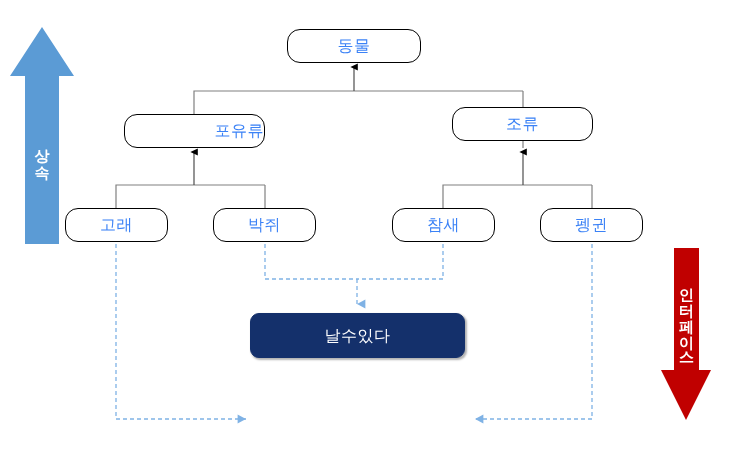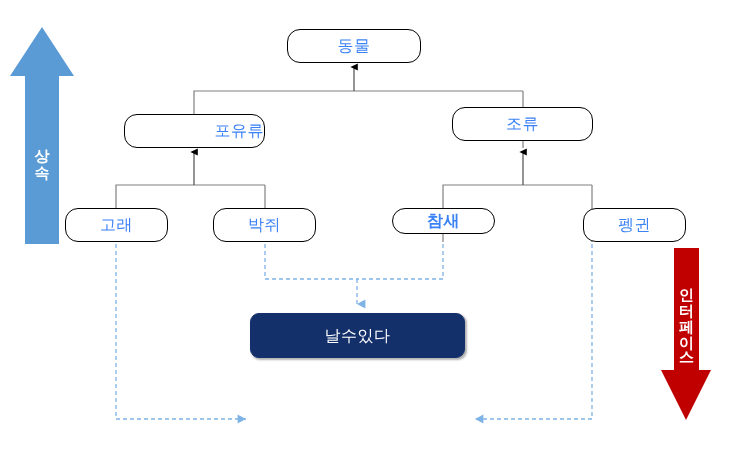--- a/index.html
+++ b/index.html
@@ -136,25 +136,25 @@
   </div>
 
   <div class="node class-box" style="left:213px; top:208px; width:103px; height:34px;">
     <span>박쥐</span>
   </div>
 
   <div class="node class-box" style="left:65px; top:208px; width:103px; height:34px;">
     <span>고래</span>
   </div>
 
-  <div class="node class-box" style="left:392px; top:208px; width:103px; height:26px;font-weight:bold;">
+  <div class="node class-box" style="left:392px; top:208px; width:103px; height:34px;">
     <span>참새</span>
   </div>
 
-  <div class="node class-box" style="left:540px; top:208px; width:103px; height:34px;margin-left:43px;">
+  <div class="node class-box" style="left:540px; top:208px; width:103px; height:34px;">
     <span>펭귄</span>
   </div>
 
   <div class="node iface-box" style="left:250px; top:313px; width:215px; height:45px;">
     <span>날수있다</span>
   </div>
 
 
 </div>
 

